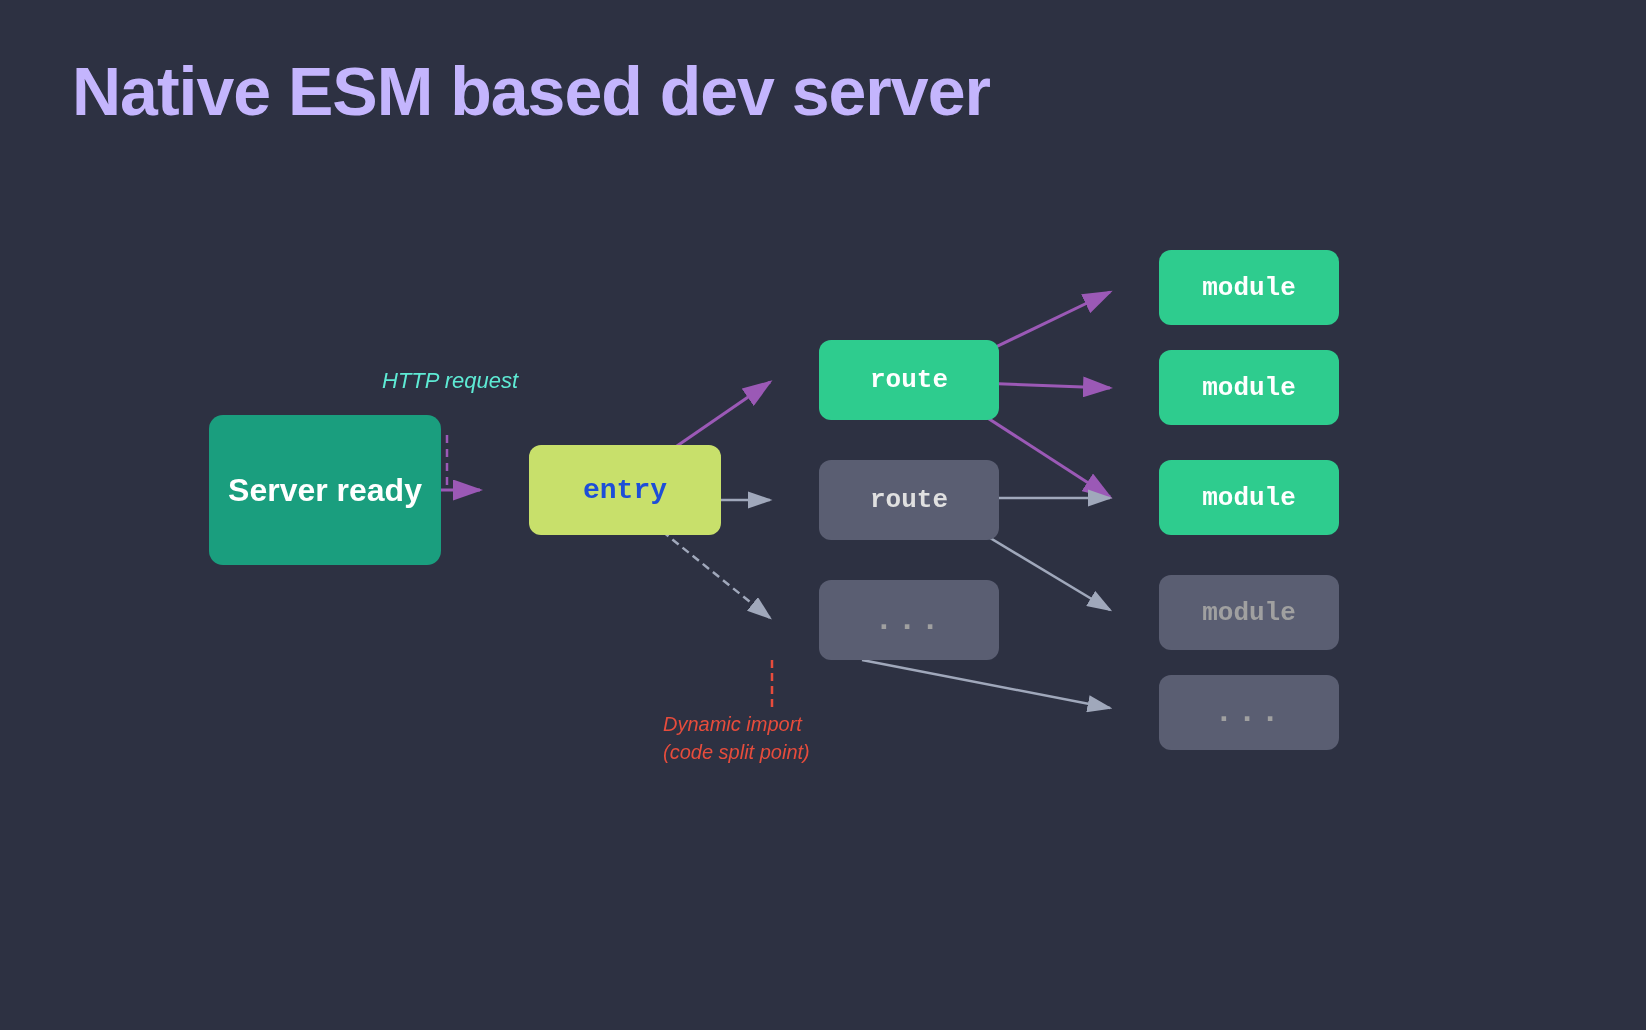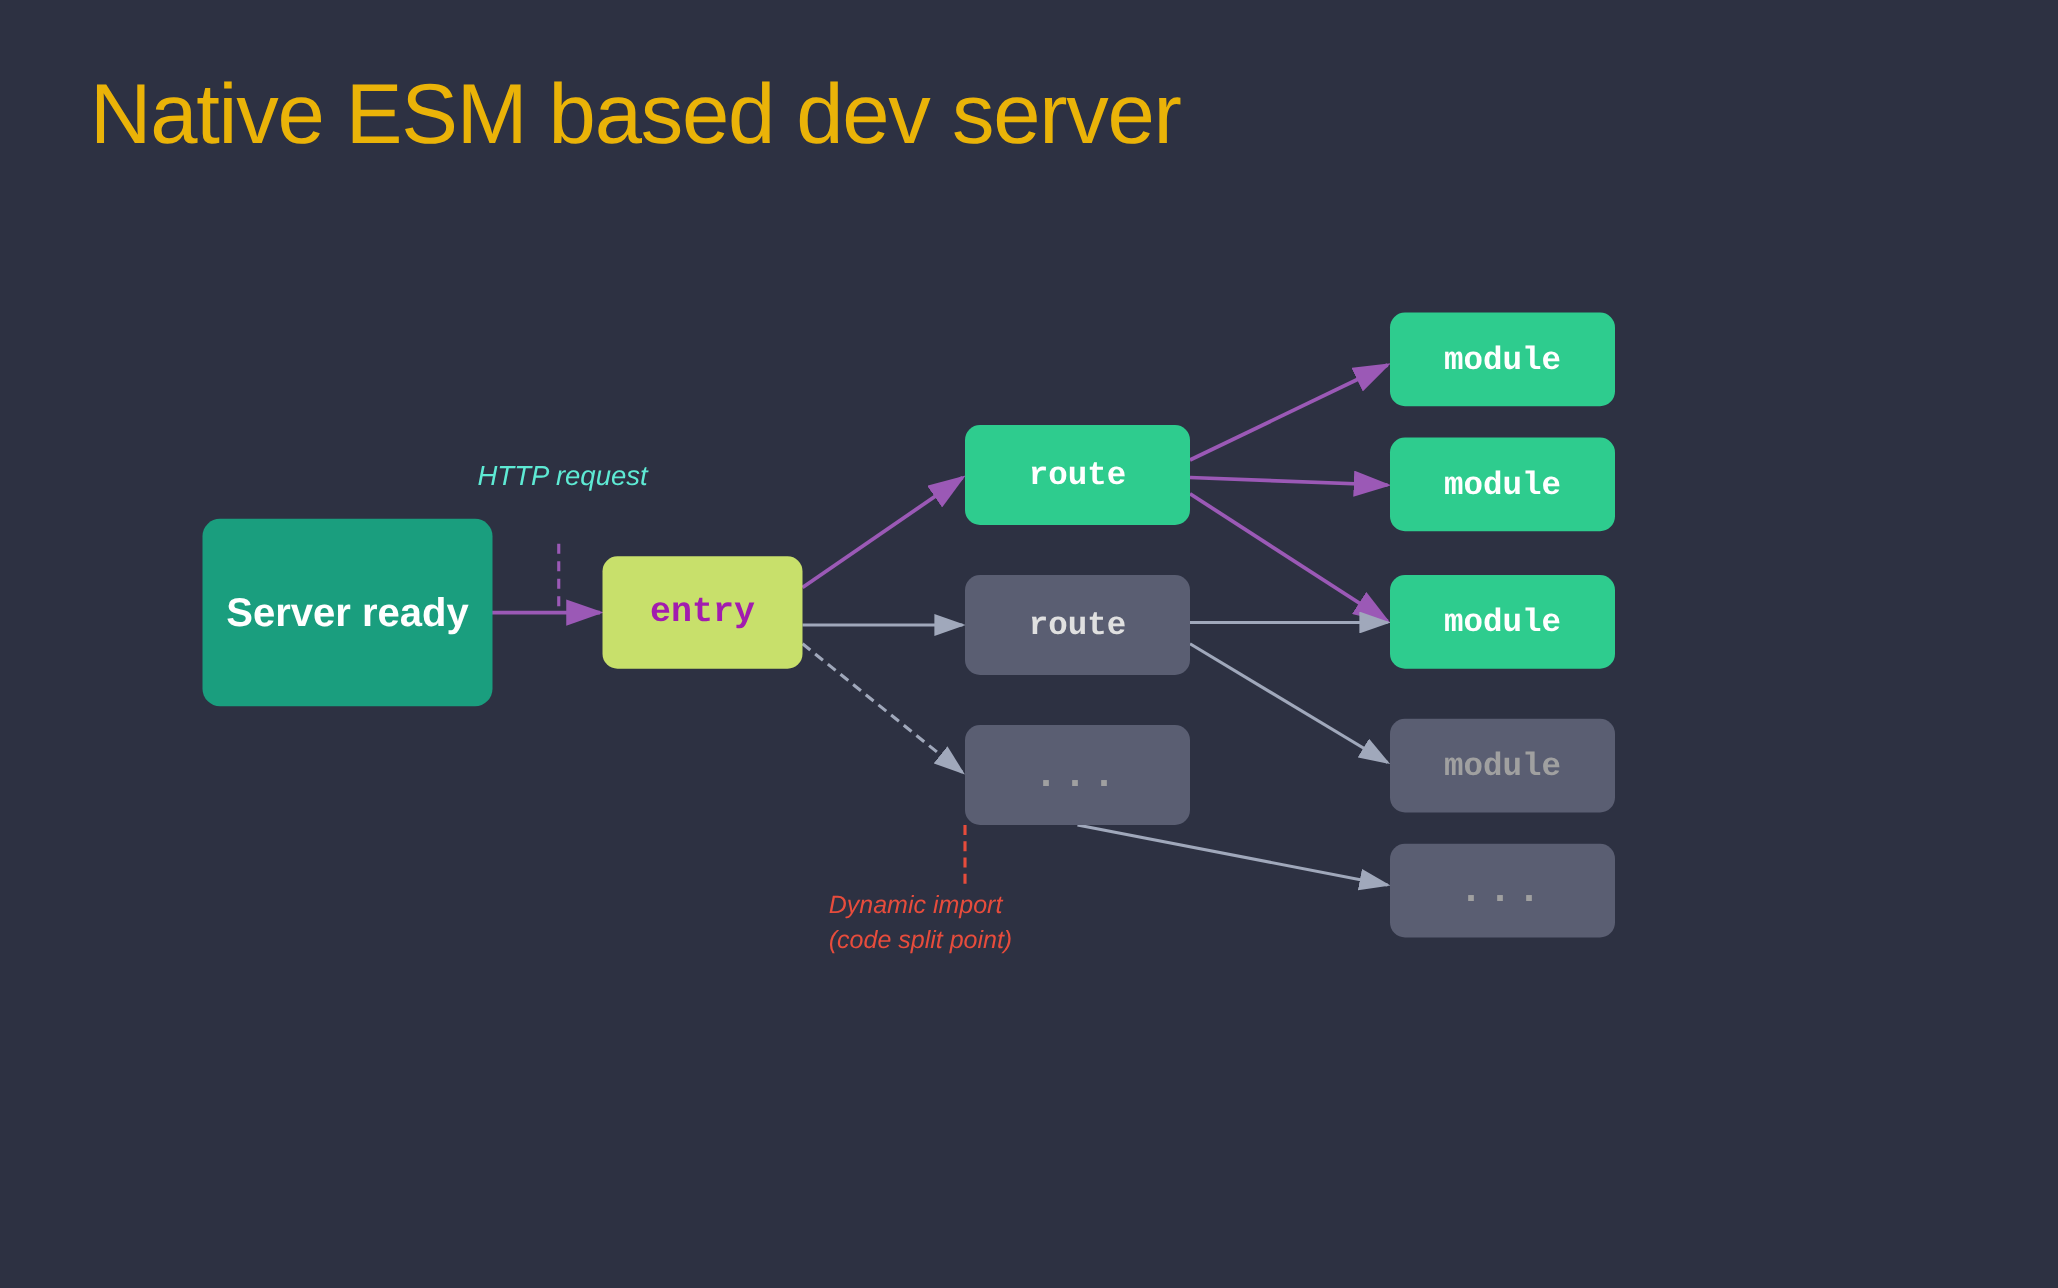--- a/index.html
+++ b/index.html
@@ -11,22 +11,22 @@
       font-family: 'Segoe UI', Arial, sans-serif;
       overflow: hidden;
       position: relative;
     }
 
     .page-title {
       position: absolute;
       top: 52px;
       left: 72px;
       font-size: 68px;
-      font-weight: 400;
-      color: #eab308;
+      font-weight: 700;
+      color: #c4b5fd;
       letter-spacing: -1px;
     }
 
     
     .diagram {
       position: absolute;
       top: 220px;
       left: 72px;
       width: 1520px;
       height: 680px;
@@ -35,42 +35,43 @@
     
     .node {
       position: absolute;
       border-radius: 12px;
       display: flex;
       align-items: center;
       justify-content: center;
       font-family: 'Courier New', monospace;
       font-size: 26px;
       font-weight: 600;
+      margin-left: 47px;
     }
 
     .node-server-ready {
       width: 232px;
       height: 150px;
       background-color: #1a9e7e;
       color: #ffffff;
       font-family: 'Segoe UI', Arial, sans-serif;
       font-size: 32px;
       font-weight: 700;
       text-align: center;
       line-height: 1.2;
       left: 90px;
       top: 195px;
       border-radius: 14px;
     }
 
     .node-entry {
-      width: 160px;
+      width: 192px;
       height: 90px;
       background-color: #c8e06b;
-      color: #a21caf;
+      color: #1d4ed8;
       left: 410px;
       top: 225px;
       font-size: 28px;
     }
 
     .node-route-green {
       width: 180px;
       height: 80px;
       background-color: #2ecc8e;
       color: #ffffff;

